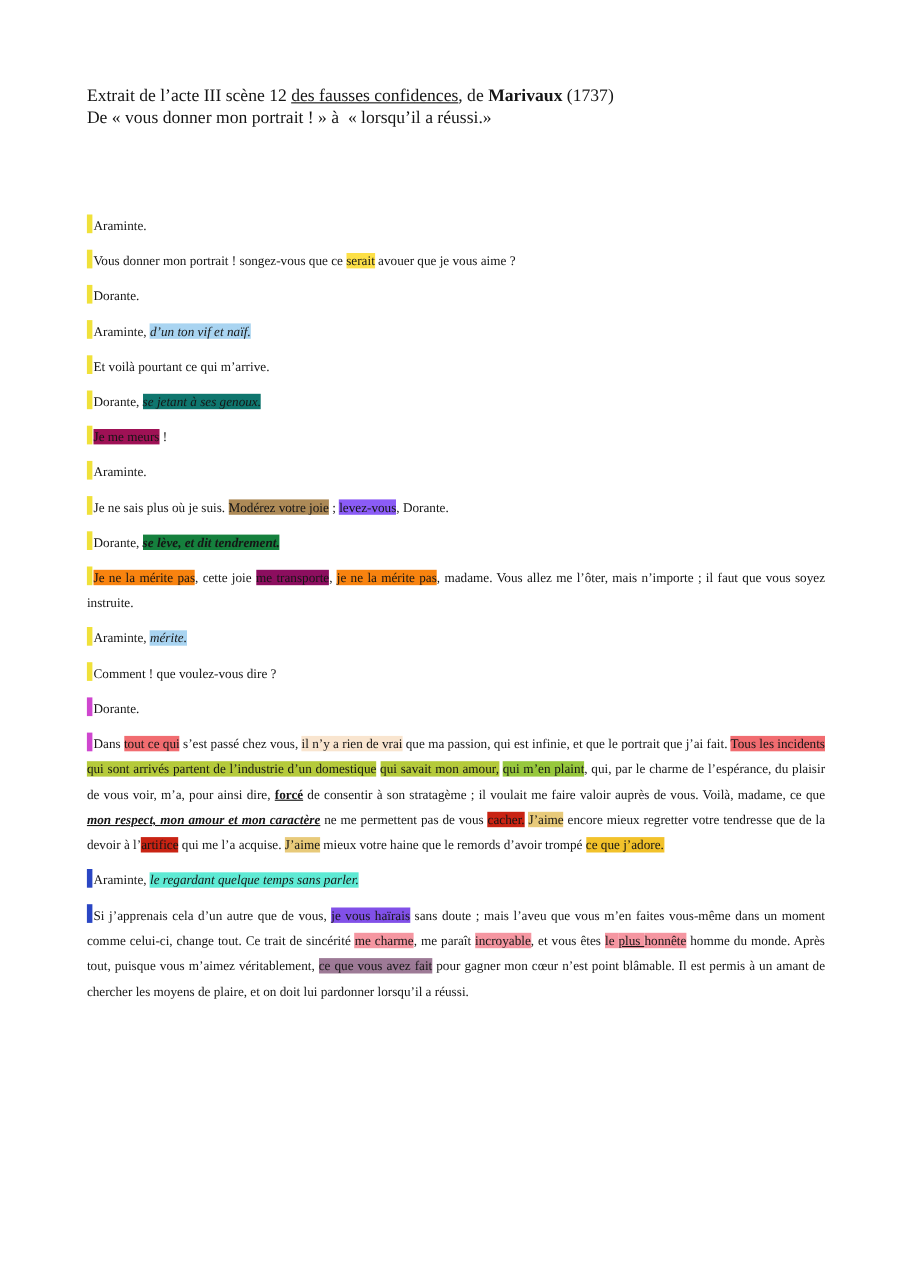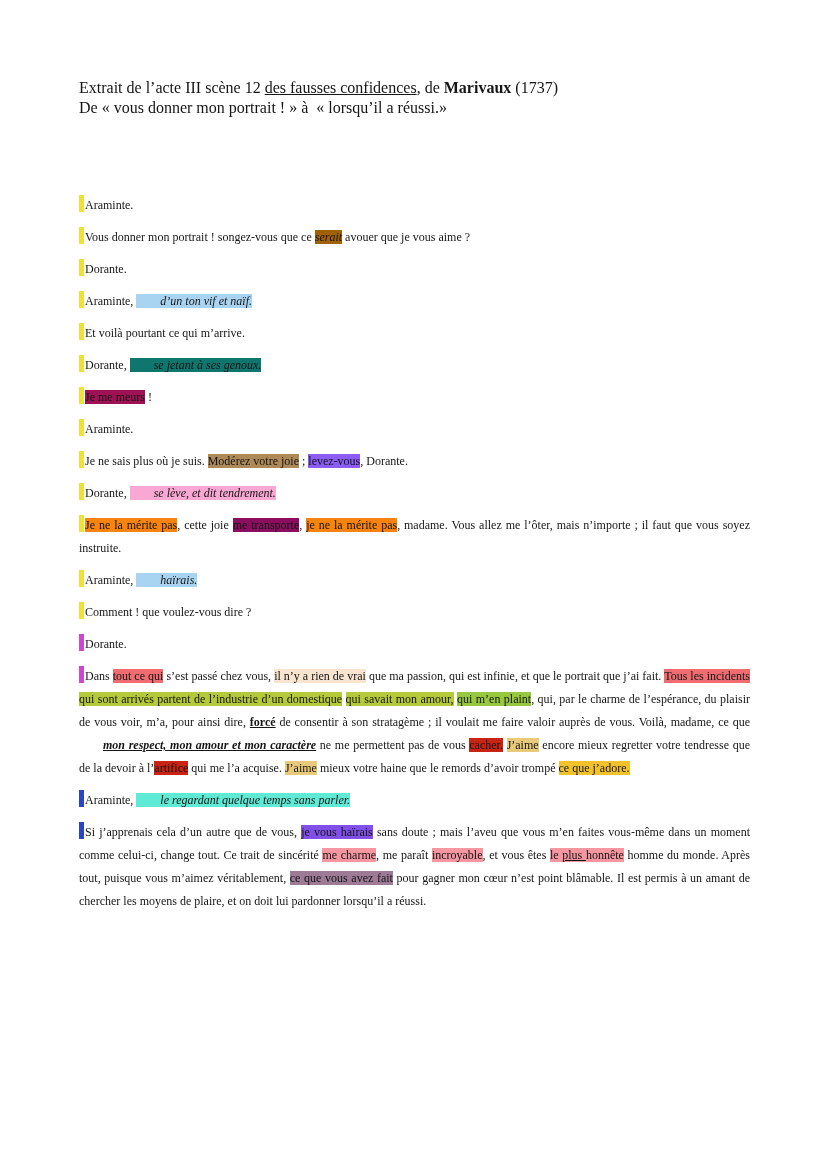--- a/index.html
+++ b/index.html
@@ -34,43 +34,43 @@
   }
   .marker {
     display: inline-block;
     width: 5px;
     height: 17px;
     vertical-align: -3px;
     margin-right: 1px;
   }
   .run { white-space: pre-wrap; }
   .run.b { font-weight: bold; }
-  .run.i { font-style: italic; padding-left: 24px; }
+  .run.i { font-style: italic; }
   .run.u { text-decoration: underline; }
 </style>
 </head>
 <body>
 
 <div class="page">
   <div class="doc-header">
       <div class="header-line"><span class="run">Extrait de l’acte III scène 12 </span><span class="run u">des fausses confidences</span><span class="run">, de </span><span class="run b">Marivaux</span><span class="run"> (1737)</span></div>
       <div class="header-line"><span class="run">De « vous donner mon portrait ! » à  « lorsqu’il a réussi.»</span></div>
     </div>
   <div class="doc-body">
       <p class="para"><span class="marker" style="background-color: rgb(240, 225, 58);"></span><span class="run">Araminte.</span></p>
-      <p class="para"><span class="marker" style="background-color: rgb(240, 225, 58);"></span><span class="run">Vous donner mon portrait ! songez-vous que ce </span><span class="run" style="background-color: #a16207; font-style: italic;">serait</span><span class="run"> avouer que je vous aime ?</span></p>
+      <p class="para"><span class="marker" style="background-color: rgb(240, 225, 58);"></span><span class="run">Vous donner mon portrait ! songez-vous que ce </span><span class="run" style="background-color: #fde047;">serait</span><span class="run"> avouer que je vous aime ?</span></p>
       <p class="para"><span class="marker" style="background-color: rgb(240, 225, 58);"></span><span class="run">Dorante.</span></p>
       <p class="para"><span class="marker" style="background-color: rgb(240, 225, 58);"></span><span class="run">Araminte, </span><span class="run i" style="background-color: rgb(169, 212, 241);">d’un ton vif et naïf.</span></p>
       <p class="para"><span class="marker" style="background-color: rgb(240, 225, 58);"></span><span class="run">Et voilà pourtant ce qui m’arrive.</span></p>
       <p class="para"><span class="marker" style="background-color: rgb(240, 225, 58);"></span><span class="run">Dorante, </span><span class="run i" style="background-color: #0f766e;">se jetant à ses genoux.</span></p>
       <p class="para"><span class="marker" style="background-color: rgb(240, 225, 58);"></span><span class="run" style="background-color: rgb(158, 17, 85);">Je me meurs</span><span class="run"> !</span></p>
       <p class="para"><span class="marker" style="background-color: rgb(240, 225, 58);"></span><span class="run">Araminte.</span></p>
       <p class="para"><span class="marker" style="background-color: rgb(240, 225, 58);"></span><span class="run">Je ne sais plus où je suis. </span><span class="run" style="background-color: rgb(173, 138, 87);">Modérez votre joie</span><span class="run"> ; </span><span class="run" style="background-color: #8b5cf6;">levez-vous</span><span class="run">, Dorante.</span></p>
-      <p class="para"><span class="marker" style="background-color: rgb(240, 225, 58);"></span><span class="run">Dorante, </span><span class="run i" style="background-color: #f9a8d4;">se lève, et dit tendrement.</span></p>
+      <p class="para"><span class="marker" style="background-color: rgb(240, 225, 58);"></span><span class="run">Dorante, </span><span class="run i" style="background-color: #15803d; font-weight: bold;">se lève, et dit tendrement.</span></p>
       <p class="para"><span class="marker" style="background-color: rgb(240, 225, 58);"></span><span class="run" style="background-color: rgb(248, 131, 15);">Je ne la mérite pas</span><span class="run">, cette joie </span><span class="run" style="background-color: rgb(140, 14, 95);">me transporte</span><span class="run">, </span><span class="run" style="background-color: rgb(248, 131, 15);">je ne la mérite pas</span><span class="run">, madame. Vous allez me l’ôter, mais n’importe ; il faut que vous soyez instruite.</span></p>
-      <p class="para"><span class="marker" style="background-color: rgb(240, 225, 58);"></span><span class="run">Araminte, </span><span class="run i" style="background-color: rgb(169, 212, 241);">haïrais.</span></p>
+      <p class="para"><span class="marker" style="background-color: rgb(240, 225, 58);"></span><span class="run">Araminte, </span><span class="run i" style="background-color: rgb(169, 212, 241);">mérite.</span></p>
       <p class="para"><span class="marker" style="background-color: rgb(240, 225, 58);"></span><span class="run">Comment ! que voulez-vous dire ?</span></p>
       <p class="para"><span class="marker" style="background-color: rgb(207, 70, 207);"></span><span class="run">Dorante.</span></p>
       <p class="para"><span class="marker" style="background-color: rgb(207, 70, 207);"></span><span class="run">Dans </span><span class="run" style="background-color: rgb(241, 108, 112);">tout ce qui</span><span class="run"> s’est passé chez vous, </span><span class="run" style="background-color: rgb(249, 229, 207);">il n’y a rien de vrai</span><span class="run"> que ma passion, qui est infinie, et que le portrait que j’ai fait. </span><span class="run" style="background-color: rgb(241, 108, 112);">Tous les incidents</span><span class="run"> </span><span class="run" style="background-color: rgb(181, 202, 59);">qui sont arrivés partent de l’industrie d’un domestique</span><span class="run"> </span><span class="run" style="background-color: rgb(181, 202, 59);">qui savait mon amour,</span><span class="run"> </span><span class="run" style="background-color: rgb(151, 200, 61);">qui m’en plaint</span><span class="run">, qui, par le charme de l’espérance, du plaisir de vous voir, m’a, pour ainsi dire, </span><span class="run b u">forcé</span><span class="run"> de consentir à son stratagème ; il voulait me faire valoir auprès de vous. Voilà, madame, ce que </span><span class="run b i u">mon respect, mon amour et mon caractère</span><span class="run"> ne me permettent pas de vous </span><span class="run" style="background-color: rgb(201, 35, 19);">cacher.</span><span class="run"> </span><span class="run" style="background-color: rgb(232, 202, 122);">J’aime</span><span class="run"> encore mieux regretter votre tendresse que de la devoir à l’</span><span class="run" style="background-color: rgb(201, 35, 19);">artifice</span><span class="run"> qui me l’a acquise. </span><span class="run" style="background-color: rgb(232, 202, 122);">J’aime</span><span class="run"> mieux votre haine que le remords d’avoir trompé </span><span class="run" style="background-color: rgb(242, 194, 43);">ce que j’adore.</span></p>
       <p class="para"><span class="marker" style="background-color: rgb(42, 70, 196);"></span><span class="run">Araminte, </span><span class="run i" style="background-color: #5eead4;">le regardant quelque temps sans parler.</span></p>
       <p class="para"><span class="marker" style="background-color: rgb(42, 70, 196);"></span><span class="run">Si j’apprenais cela d’un autre que de vous, </span><span class="run" style="background-color: rgb(129, 80, 232);">je vous haïrais</span><span class="run"> sans doute ; mais l’aveu que vous m’en faites vous-même dans un moment comme celui-ci, change tout. Ce trait de sincérité </span><span class="run" style="background-color: rgb(245, 150, 161);">me charme</span><span class="run">, me paraît </span><span class="run" style="background-color: rgb(245, 150, 161);">incroyable</span><span class="run">, et vous êtes </span><span class="run" style="background-color: rgb(245, 150, 161);">le </span><span class="run u" style="background-color: rgb(245, 150, 161);">plus </span><span class="run" style="background-color: rgb(245, 150, 161);">honnête</span><span class="run"> homme du monde. Après tout, puisque vous m’aimez véritablement, </span><span class="run" style="background-color: rgb(157, 122, 150);">ce que vous avez fait</span><span class="run"> pour gagner mon cœur n’est point blâmable. Il est permis à un amant de chercher les moyens de plaire, et on doit lui pardonner lorsqu’il a réussi.</span></p>
     </div>
 </div>
 
 </body></html>

